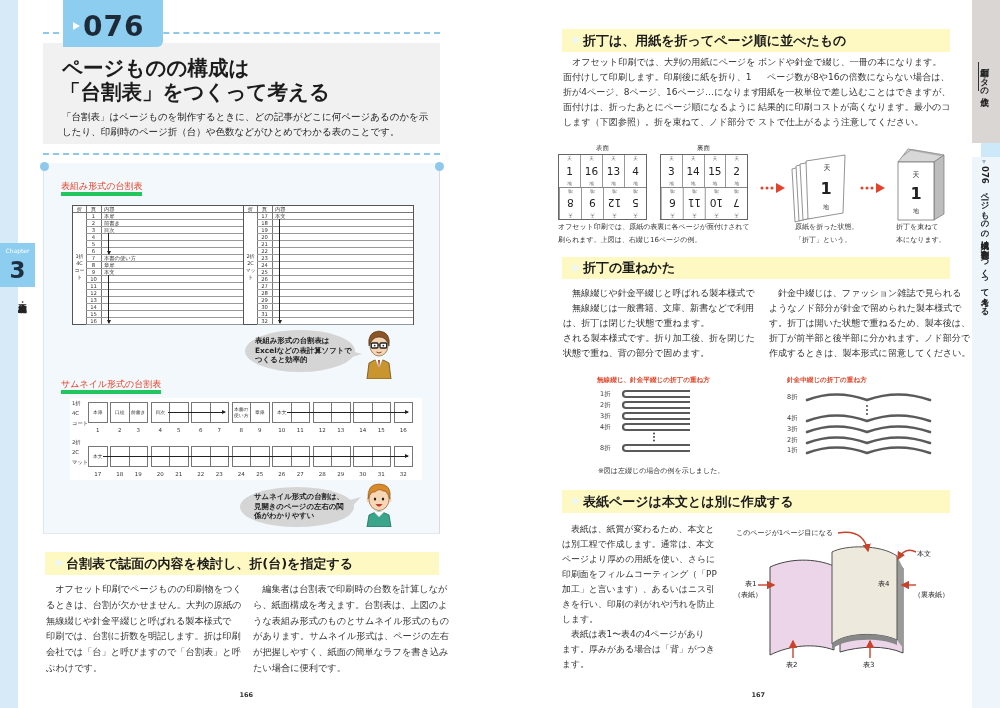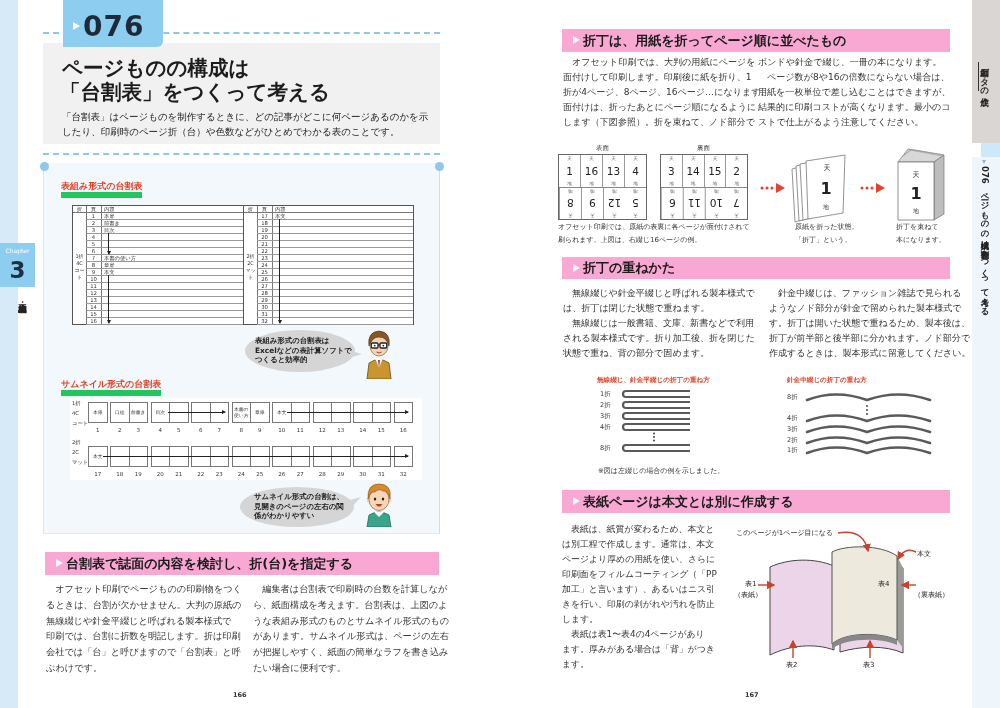--- a/index.html
+++ b/index.html
@@ -4,31 +4,31 @@
 <style>
 *{box-sizing:border-box;margin:0;padding:0}
 html,body{width:1000px;height:708px;overflow:hidden;background:#fff}
 body{font-family:"DejaVu Sans",sans-serif;color:#333}
 #spread{position:relative;width:1000px;height:708px;background:#fff;overflow:hidden}
 .abs{position:absolute}
 .nw{white-space:nowrap}
 .dash{position:absolute;height:0;border-top:2px dashed #8cc8ec}
 .vtext{writing-mode:vertical-rl;white-space:nowrap}
 
-.sec-bar{position:absolute;height:23px;background:#f9a8d4}
+.sec-bar{position:absolute;height:23px;background:#fef9c3}
 .sec-bar .tri{position:absolute;left:11px;top:7px;width:0;height:0;border-left:7px solid #e9f7fe;border-top:4.5px solid transparent;border-bottom:4.5px solid transparent}
 .sec-bar .sec-title{position:absolute;left:21px;top:0;line-height:23px;font-size:13px;font-weight:bold;color:#1b1b1b;white-space:nowrap}
 
 .col{position:absolute;white-space:nowrap;color:#333}
 .col .ln{display:block}
 .col-l{font-size:9.2px;line-height:15.8px}
 .col-r{font-size:9.05px;line-height:15px}
 .col-r3{font-size:8.9px;line-height:15px}
 
-.red-head{position:absolute;font-size:9px;font-weight:bold;color:#e0452a;border-bottom:6px solid #22c55e;white-space:nowrap;line-height:11px}
+.red-head{position:absolute;font-size:9px;font-weight:normal;color:#e0452a;border-bottom:4px solid #22c55e;white-space:nowrap;line-height:11px}
 
 .dtable{position:absolute;border:1px solid #555;background:#fff;font-size:5.3px;line-height:7px;color:#333}
 .dtable .hdr{position:absolute;left:0;right:0;top:0;height:7px;border-bottom:0.6px solid #777}
 .dtable .hdr span{position:absolute;top:0;text-align:center}
 .dtable .vl{position:absolute;top:0;bottom:0;width:0;border-left:0.6px solid #777}
 .dtable .rows{position:absolute;left:13px;right:0;top:7px}
 .trow{display:flex;height:7px;border-bottom:0.5px solid #999}
 .trow .tpage{width:15px;text-align:center;flex:none}
 .trow .tcontent{padding-left:3px;white-space:nowrap}
 .fold{position:absolute;width:13px;text-align:center;font-size:5px;line-height:7px;color:#333}
@@ -52,21 +52,21 @@
 .grow + .grow{border-top:1px solid #888}
 .gcell{flex:1;border-right:0.8px solid #999;display:flex;flex-direction:column;align-items:center;justify-content:space-between;padding:1px 0}
 .gcell:last-child{border-right:none}
 .grow.flip .gcell{transform:rotate(180deg)}
 .gcell .mk{font-size:4.5px;line-height:5px;color:#555}
 .gcell .pn{font-size:10.5px;line-height:12px;color:#222}
 .small{position:absolute;font-size:7px;line-height:13px;color:#333;white-space:nowrap}
 .dlab{position:absolute;font-size:6.5px;line-height:8px;color:#333;white-space:nowrap}
 .dtitle{position:absolute;font-size:6.6px;line-height:8px;color:#e0452a;font-weight:bold;white-space:nowrap}
 .blab{position:absolute;font-size:7px;line-height:9px;color:#222;white-space:nowrap}
-.pagenum{position:absolute;font-size:6.5px;font-weight:bold;color:#333;width:20px;text-align:left}
+.pagenum{position:absolute;font-size:6.5px;font-weight:bold;color:#333;width:20px;text-align:right}
 </style>
 </head>
 <body>
 
 <div id="spread">
 
   <div class="abs" style="left:0;top:0;width:500px;height:708px">
 
     <div class="abs" style="left:0;top:0;width:18px;height:708px;background:#d7eaf7"></div>
 
@@ -653,22 +653,22 @@
     <div>折丁を束ねて</div>
     <div>本になります。</div>
   </div>
 
   <div class="sec-bar" style="left:562px;top:257px;width:388px;height:22px">
     <span class="tri"></span>
     <span class="sec-title" style="line-height:22px">折丁の重ねかた</span>
   </div>
   <div class="col col-r" style="left:563px;top:286px">
       <span class="ln">　無線綴じや針金平綴じと呼ばれる製本様式で</span>
+      <span class="ln">　無線綴じは一般書籍、文庫、新書などで利用</span>
       <span class="ln">は、折丁は閉じた状態で重ねます。</span>
-      <span class="ln">　無線綴じは一般書籍、文庫、新書などで利用</span>
       <span class="ln">される製本様式です。折り加工後、折を閉じた</span>
       <span class="ln">状態で重ね、背の部分で固めます。</span>
     </div>
   <div class="col col-r" style="left:769px;top:286px">
       <span class="ln">　針金中綴じは、ファッション雑誌で見られる</span>
       <span class="ln">ようなノド部分が針金で留められた製本様式で</span>
       <span class="ln">す。折丁は開いた状態で重ねるため、製本後は、</span>
       <span class="ln">折丁が前半部と後半部に分かれます。ノド部分で</span>
       <span class="ln">作成するときは、製本形式に留意してください。</span>
     </div>

